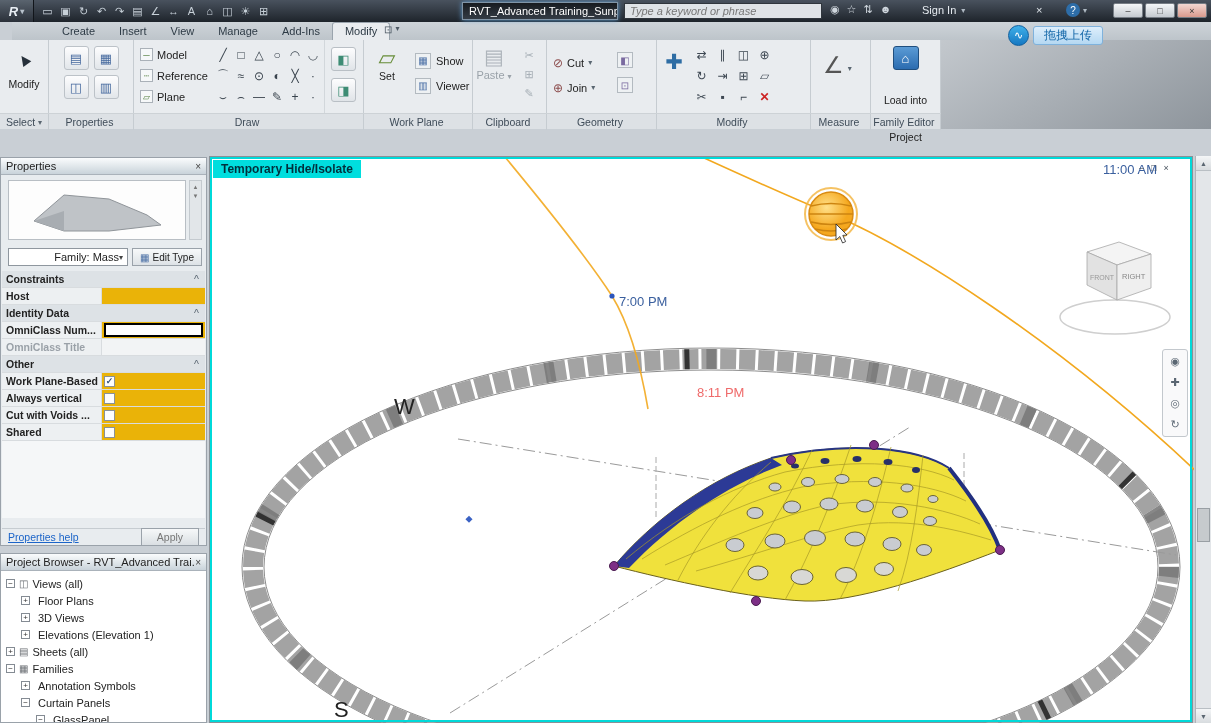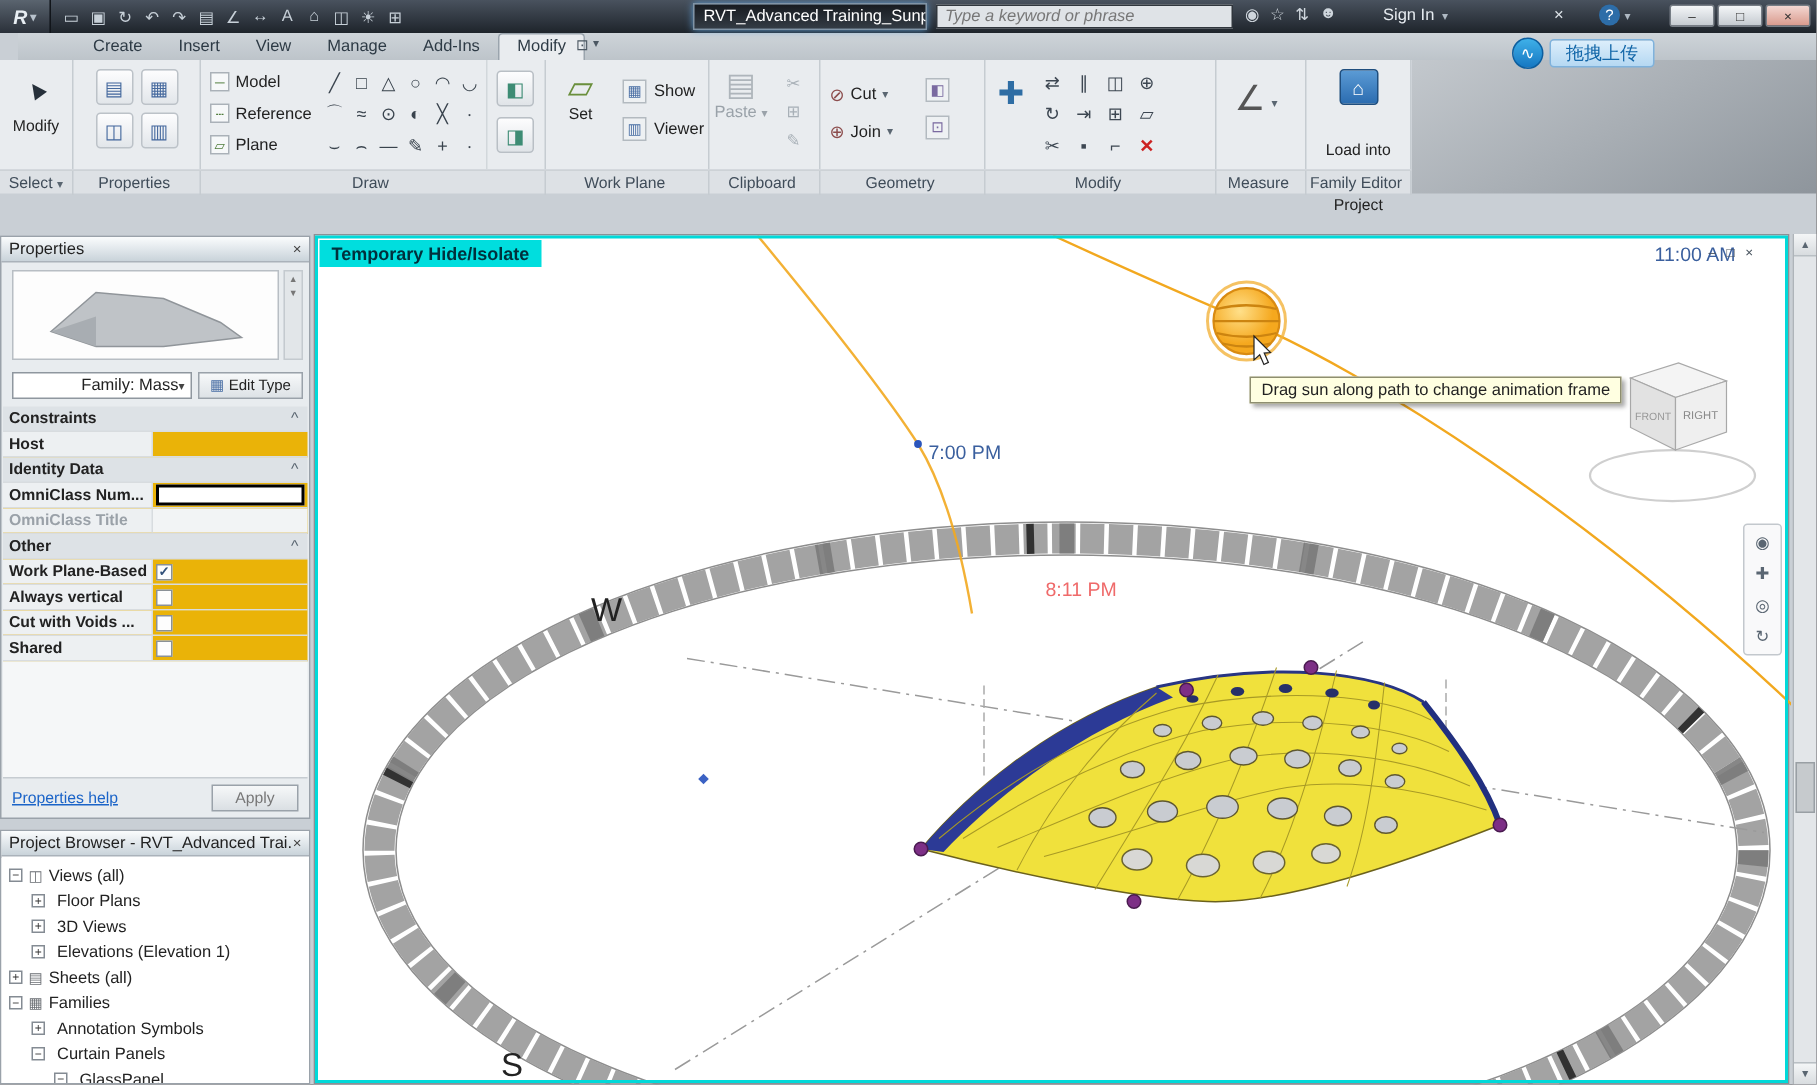--- a/index.html
+++ b/index.html
@@ -195,21 +195,21 @@
   .prow.header .plab{width:auto;flex:1;background:transparent;border-right:none;}
   .prow.header .chev{display:flex;align-items:center;padding-right:6px;color:#5a6671;font-weight:normal;}
   .prow.disabled .plab{color:#9aa1a8;}
   .prow.disabled .pval{background:#f2f4f5;}
   .inbox{display:none;}
   .prow.input .inbox{display:block;width:100%;height:14px;border:2px solid #000;background:#fff;}
   .cb{display:none;}
   .prow.check .cb{display:flex;width:11px;height:11px;border:1px solid #8a9197;background:#fdfdfd;
     font-size:9px;line-height:9px;align-items:center;justify-content:center;color:#33527a;}
   .grid-filler{position:absolute;left:1px;right:1px;top:283px;bottom:27px;background:#f5f7f8;}
-  .props-footer{position:absolute;left:1px;right:1px;bottom:1px;height:26px;background:#e8ecef;
+  .props-footer{position:absolute;left:1px;right:1px;bottom:1px;height:16px;background:#e8ecef;
     border-top:1px solid #c6ccd1;display:flex;align-items:center;padding:0 6px;justify-content:flex-end;}
   .help-link{color:#1b64c8;text-decoration:underline;font-size:10.5px;flex:1;}
   .apply-btn{width:58px;height:18px;background:linear-gradient(#f6f8f9,#dadfe3);
     border:1px solid #9aa2aa;text-align:center;line-height:16px;color:#777;font-size:10.5px;}
 
   
   .browser{position:absolute;left:0;top:553px;width:207px;height:170px;background:#fff;
     border:1px solid #9aa2aa;z-index:4;}
   .tree{position:absolute;top:18px;bottom:0;left:0;right:0;overflow:hidden;background:#fff;
     font-size:11px;padding-top:3px;}
@@ -615,21 +615,20 @@
       <path d="M0,0 L0,16 L3.8,12.5 L6.6,19 L9.6,17.6 L6.8,11.4 L11,11 Z" transform="translate(626,67)" fill="#ffffff" stroke="#222" stroke-width="0.8"></path>
     </svg>
 
     <div class="cyan-frame"></div>
     <div class="hide-label">Temporary Hide/Isolate</div>
     <div class="view-controls">
       <span>–</span>
       <span>□</span>
       <span>×</span>
     </div>
-    <div class="tooltip">Drag sun along path to change animation frame</div>
     <div class="navbar">
 
     <span>◉</span>
         <span>✚</span>
         <span>◎</span>
         <span>↻</span>
       </div>
   </div>
 
   <div class="scrollbar">

